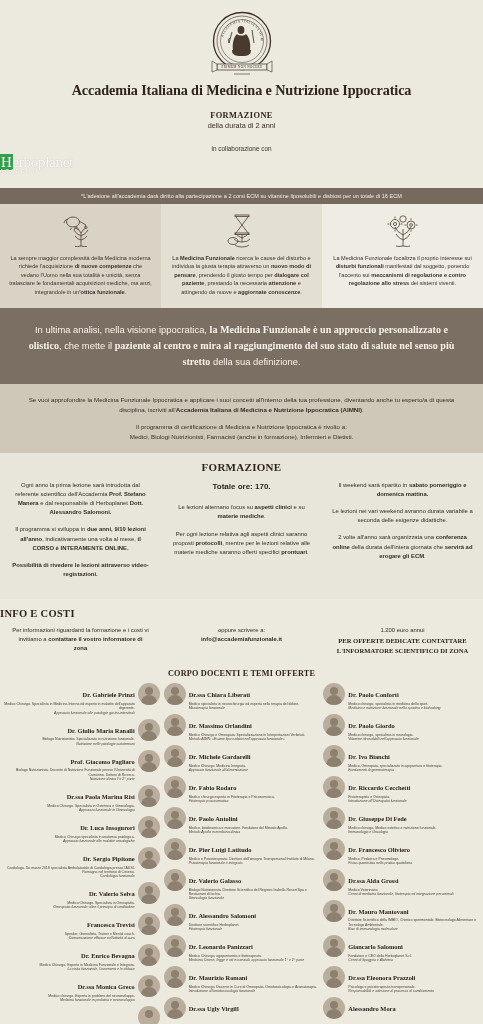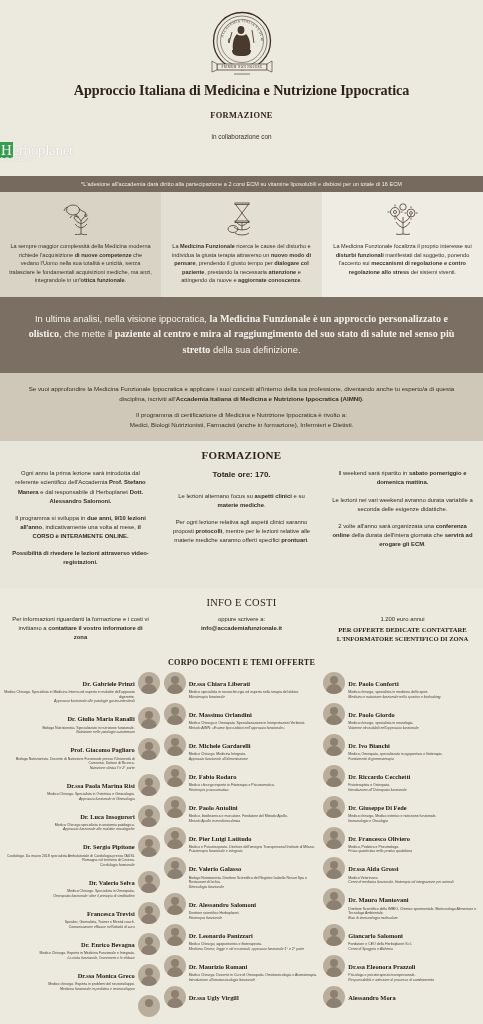--- a/index.html
+++ b/index.html
@@ -178,24 +178,23 @@
     margin-bottom: 10px;
   }
 
   
   .info-sec {
     background: #ece9df;
     padding: 9px 0 10px 0;
   }
   .info-title {
     font-family: "Liberation Serif", serif;
-    font-weight: normal;
+    font-weight: bold;
     font-size: 10.5px;
     color: #2e241c;
-    text-align: center;
     letter-spacing: .3px;
     margin-bottom: 7px;
   }
   .info-cols { display: flex; }
   .info-col {
     flex: 1 1 33.333%;
     padding: 0 12px;
     text-align: center;
     font-size: 5.9px;
     line-height: 1.55;
@@ -306,22 +305,23 @@
 
         <g>
           <path d="M9 54 L59 54 L59 60 L9 60 Z" fill="#ece9df" stroke="#3b2f26" stroke-width="0.7"></path>
           <path d="M9 54 L4 51 L4 62 L9 60 Z" fill="#ece9df" stroke="#3b2f26" stroke-width="0.6"></path>
           <path d="M59 54 L64 51 L64 62 L59 60 Z" fill="#ece9df" stroke="#3b2f26" stroke-width="0.6"></path>
           <text x="34" y="58.3" text-anchor="middle" font-family="Liberation Serif, serif" font-size="3.2" fill="#3b2f26" letter-spacing="0.4">PRIMUM  NON  NOCERE</text>
         </g>
         <path d="M26 64 L42 64" stroke="#3b2f26" stroke-width="0.6"></path>
       </svg>
     </div>
-    <div class="site-title">Approccio Italiana di Medicina e Nutrizione Ippocratica</div>
+    <div class="site-title">Accademia Italiana di Medicina e Nutrizione Ippocratica</div>
     <div class="formazione-head">FORMAZIONE</div>
+    <div class="formazione-sub">della durata di 2 anni</div>
     <div class="collab-label">in collaborazione con</div>
     <div class="herbo">
       <span class="herbo-word"><span class="h">H</span><span>erboplanet</span></span>
       <div class="herbo-acad">ACADEMY</div>
     </div>
   </div>
 
   <div class="disclaimer">*L'adesione all'accademia darà diritto alla partecipazione a 2 corsi ECM su vitamine liposolubili e disbiosi per un totale di 16 ECM</div>
 
   <div class="cards">

